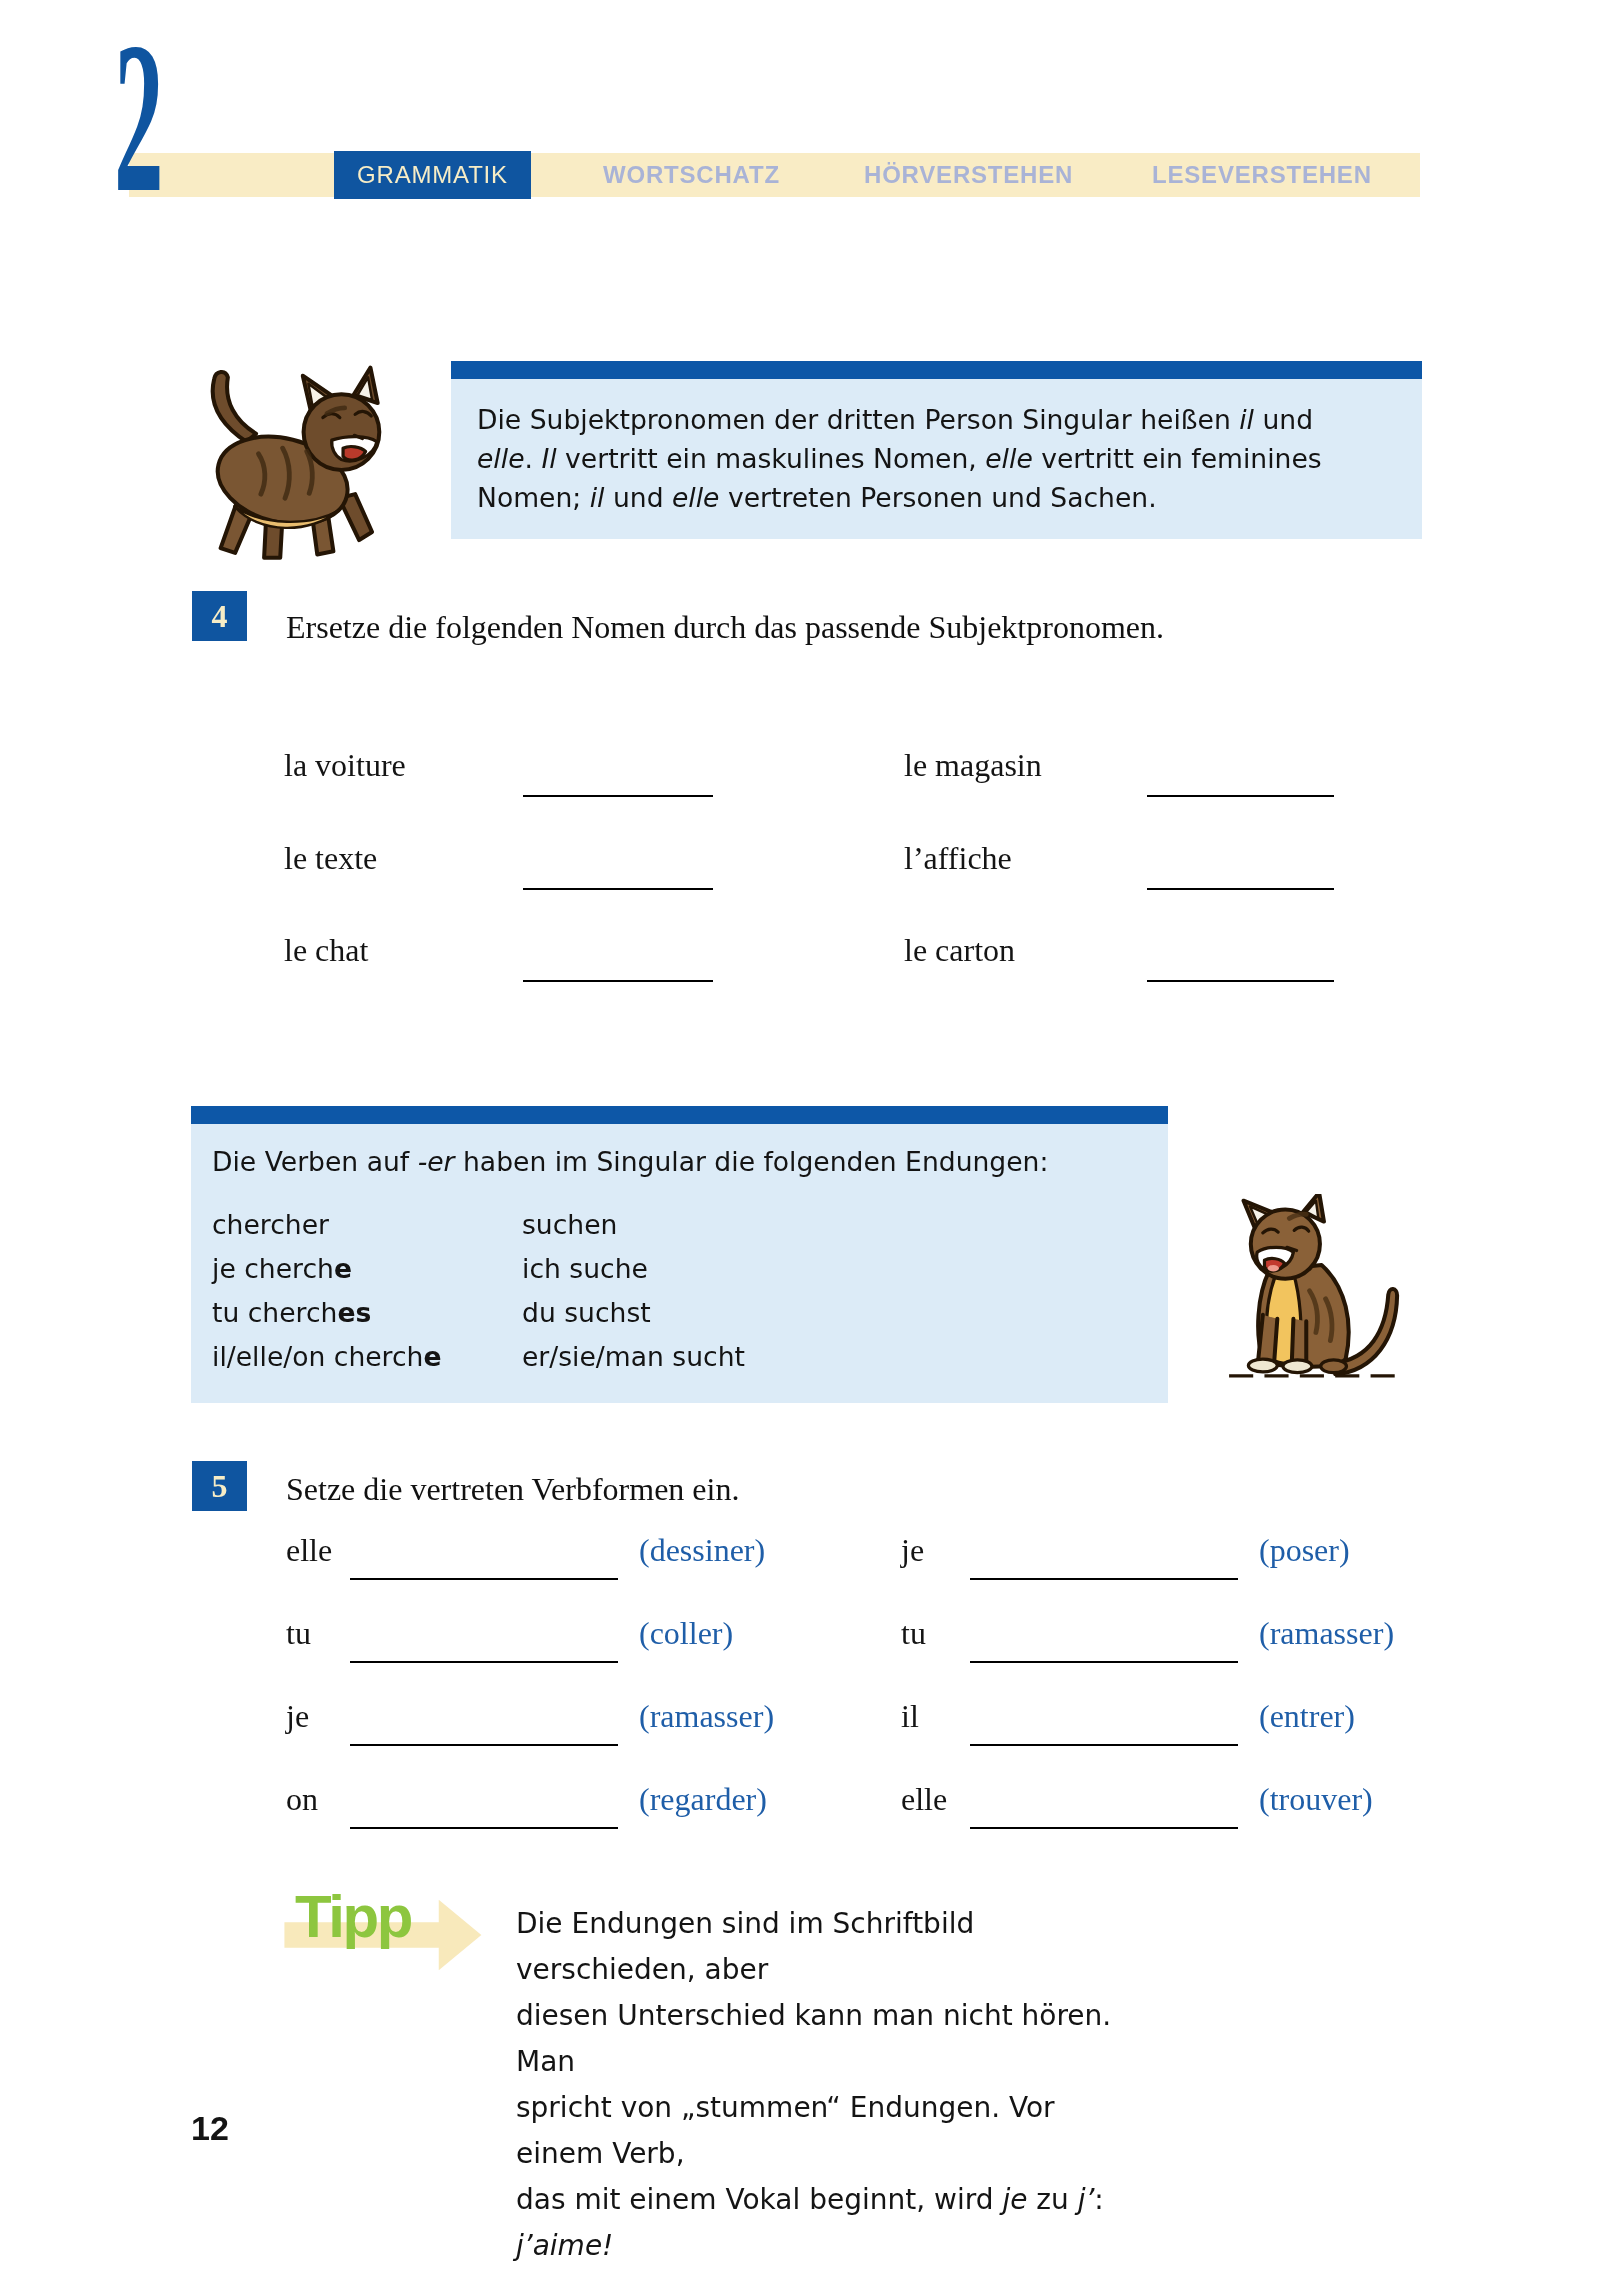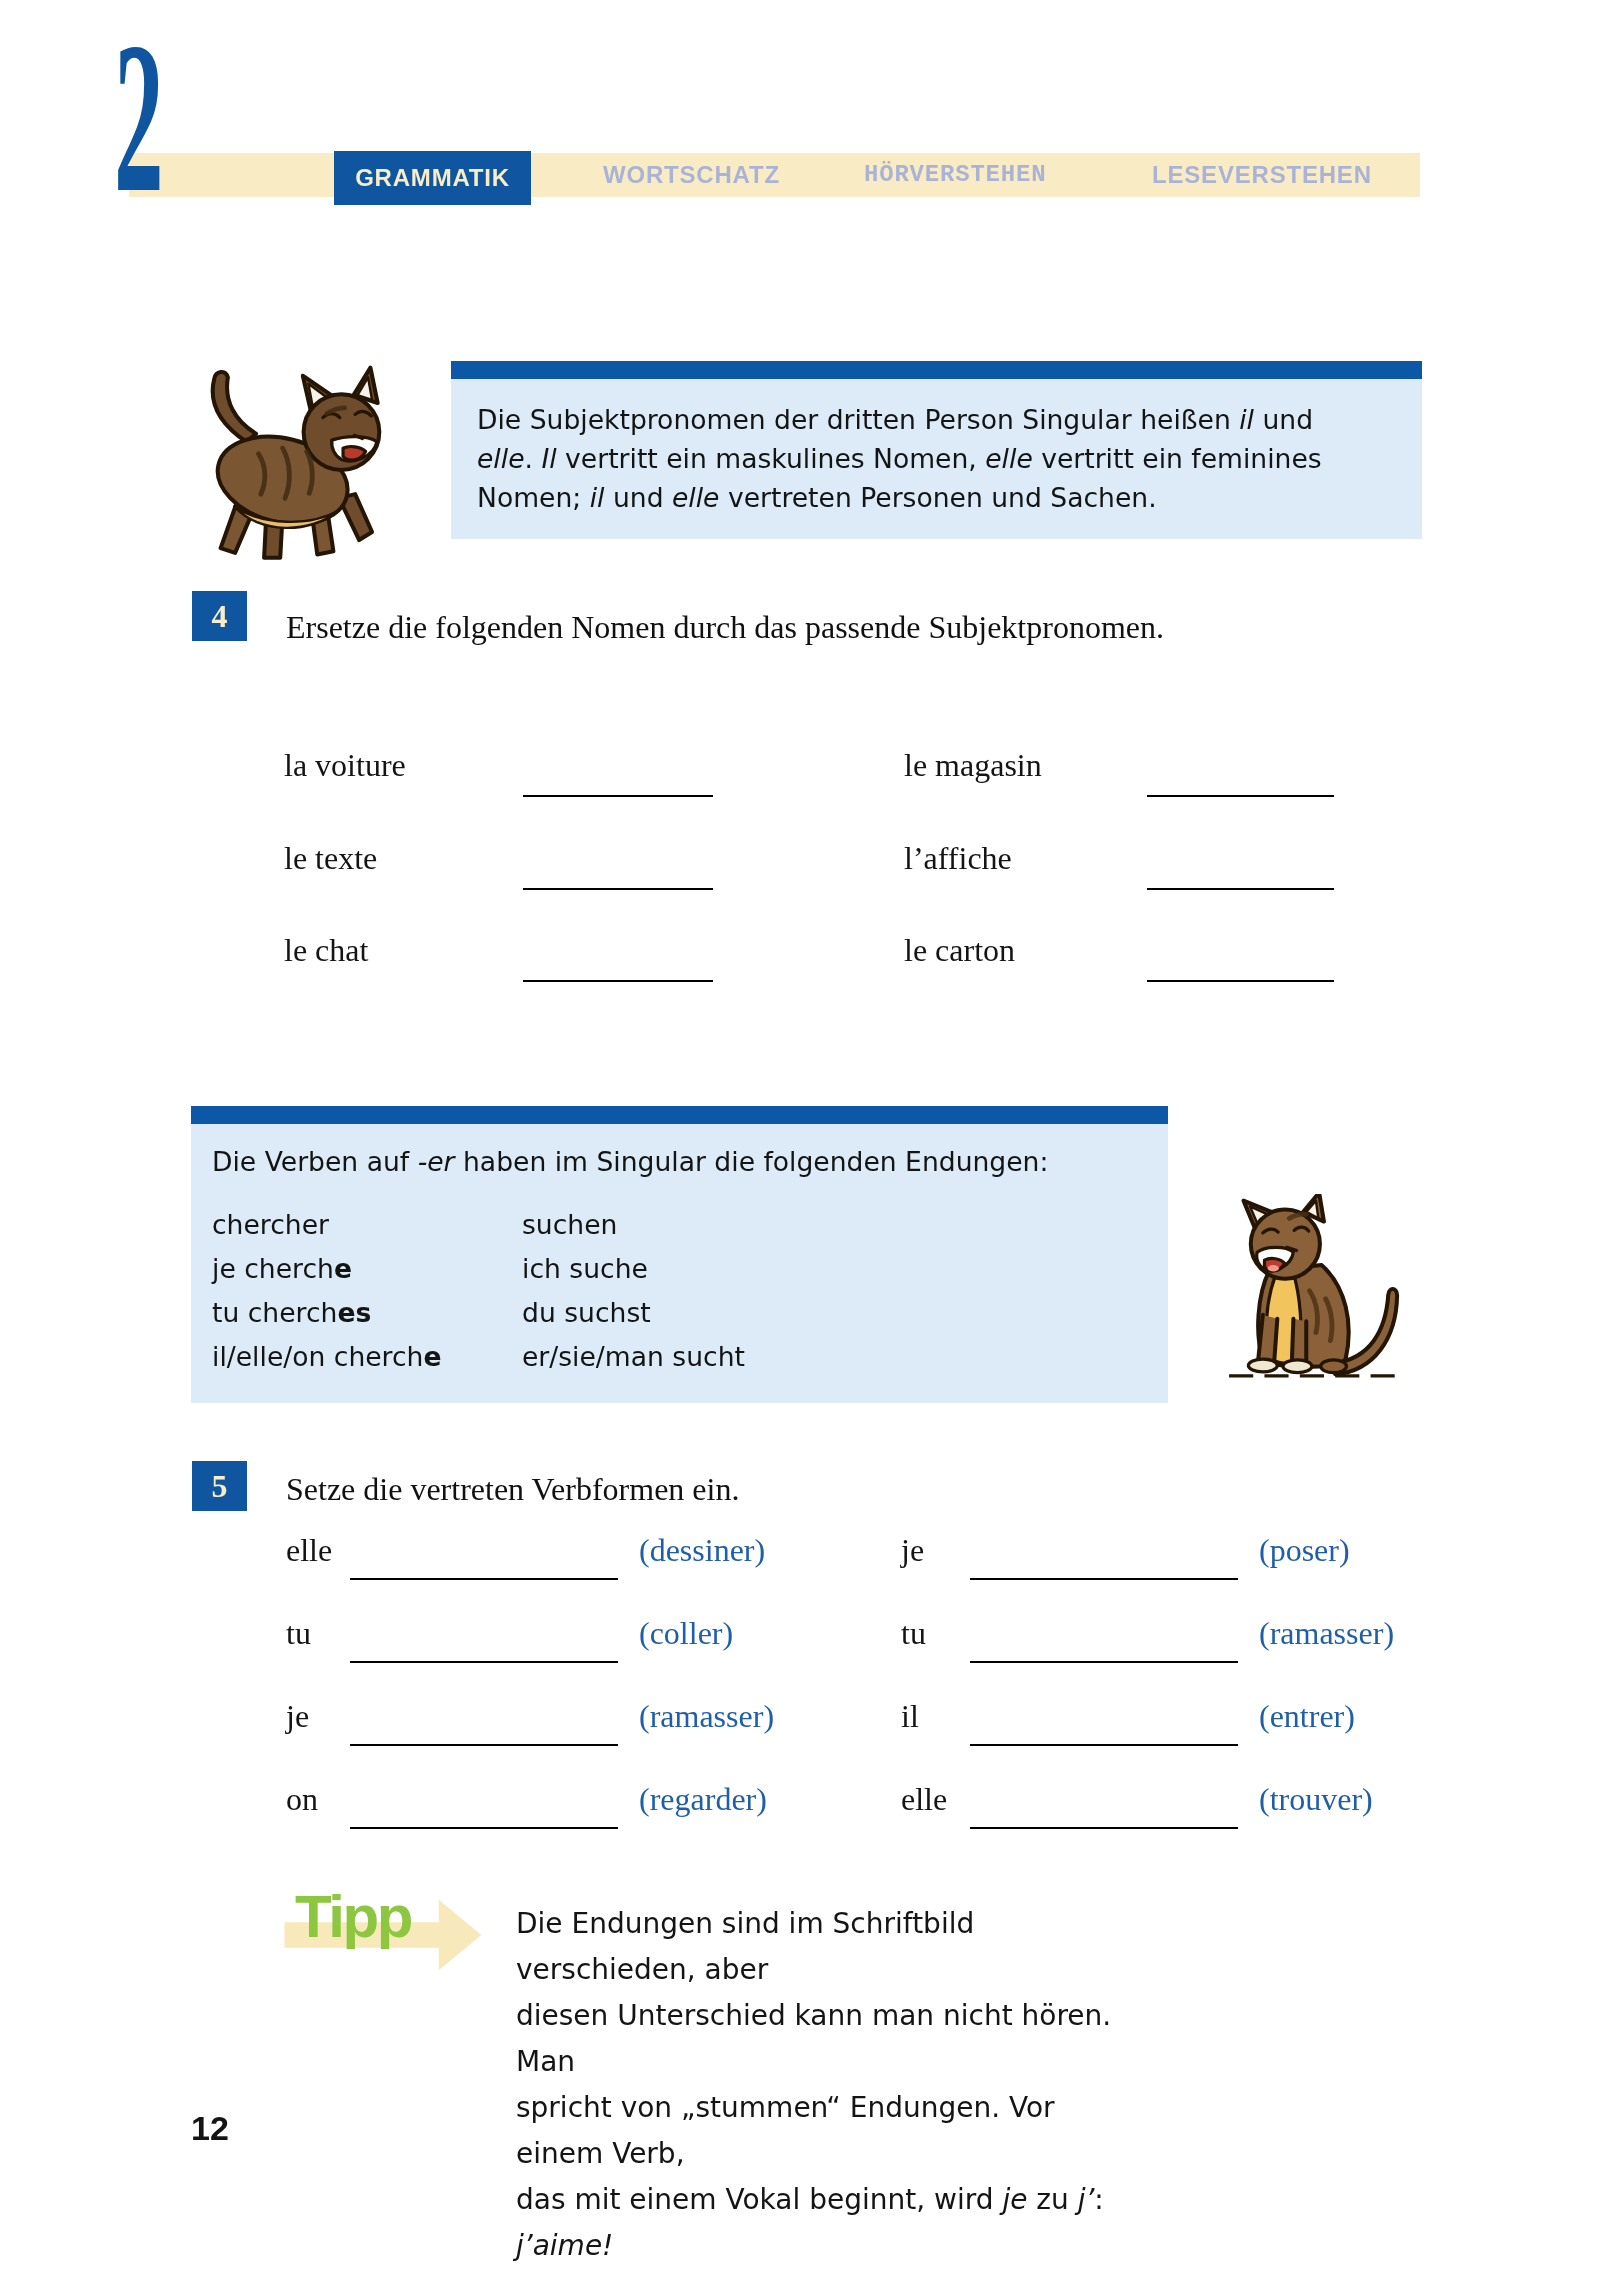--- a/index.html
+++ b/index.html
@@ -21,29 +21,29 @@
     font-family:"Liberation Sans",sans-serif;color:var(--ink);
     margin:0 auto;overflow:hidden;
   }
   .abs{position:absolute;}
   .serif{font-family:"Liberation Serif",serif;}
 
   
   .tab-band{left:129px;top:153px;width:1291px;height:44px;background:var(--cream-band);}
   .unit-num-svg{left:111px;top:47px;width:113px;height:153px;overflow:visible;}
   .tab-active{
-    left:334px;top:151px;width:197px;height:54px;background:var(--blue);
-    color:var(--cream-text);font-weight:bold;font-size:24px;letter-spacing:0.8px;
+    left:334px;top:151px;width:197px;height:48px;background:var(--blue);
+    color:var(--cream-text);font-weight:normal;font-size:24px;letter-spacing:0.8px;
     display:flex;align-items:center;justify-content:center;
   }
   .tab{
     top:153px;height:44px;line-height:44px;font-weight:bold;font-size:24px;
     letter-spacing:0.8px;color:var(--tab-inactive);text-align:right;
   }
-  .tab-w{left:603px;} .tab-h{left:864px;font-family:Liberation Mono, monospace;} .tab-l{left:1152px;}
+  .tab-w{left:603px;} .tab-h{left:864px;} .tab-l{left:1152px;}
 
   
   .h-section{color:var(--blue);font-weight:bold;font-size:36px;letter-spacing:-0.4px;white-space:nowrap;}
   .h1{left:191px;top:292px;}
   .h2{left:191px;top:1167px;}
 
   
   .infobox{background:var(--light-blue);}
   .infobox-bar{width:100%;height:17.7px;background:var(--bar-blue);}
   .infobox1{left:451px;top:361px;width:971px;}

